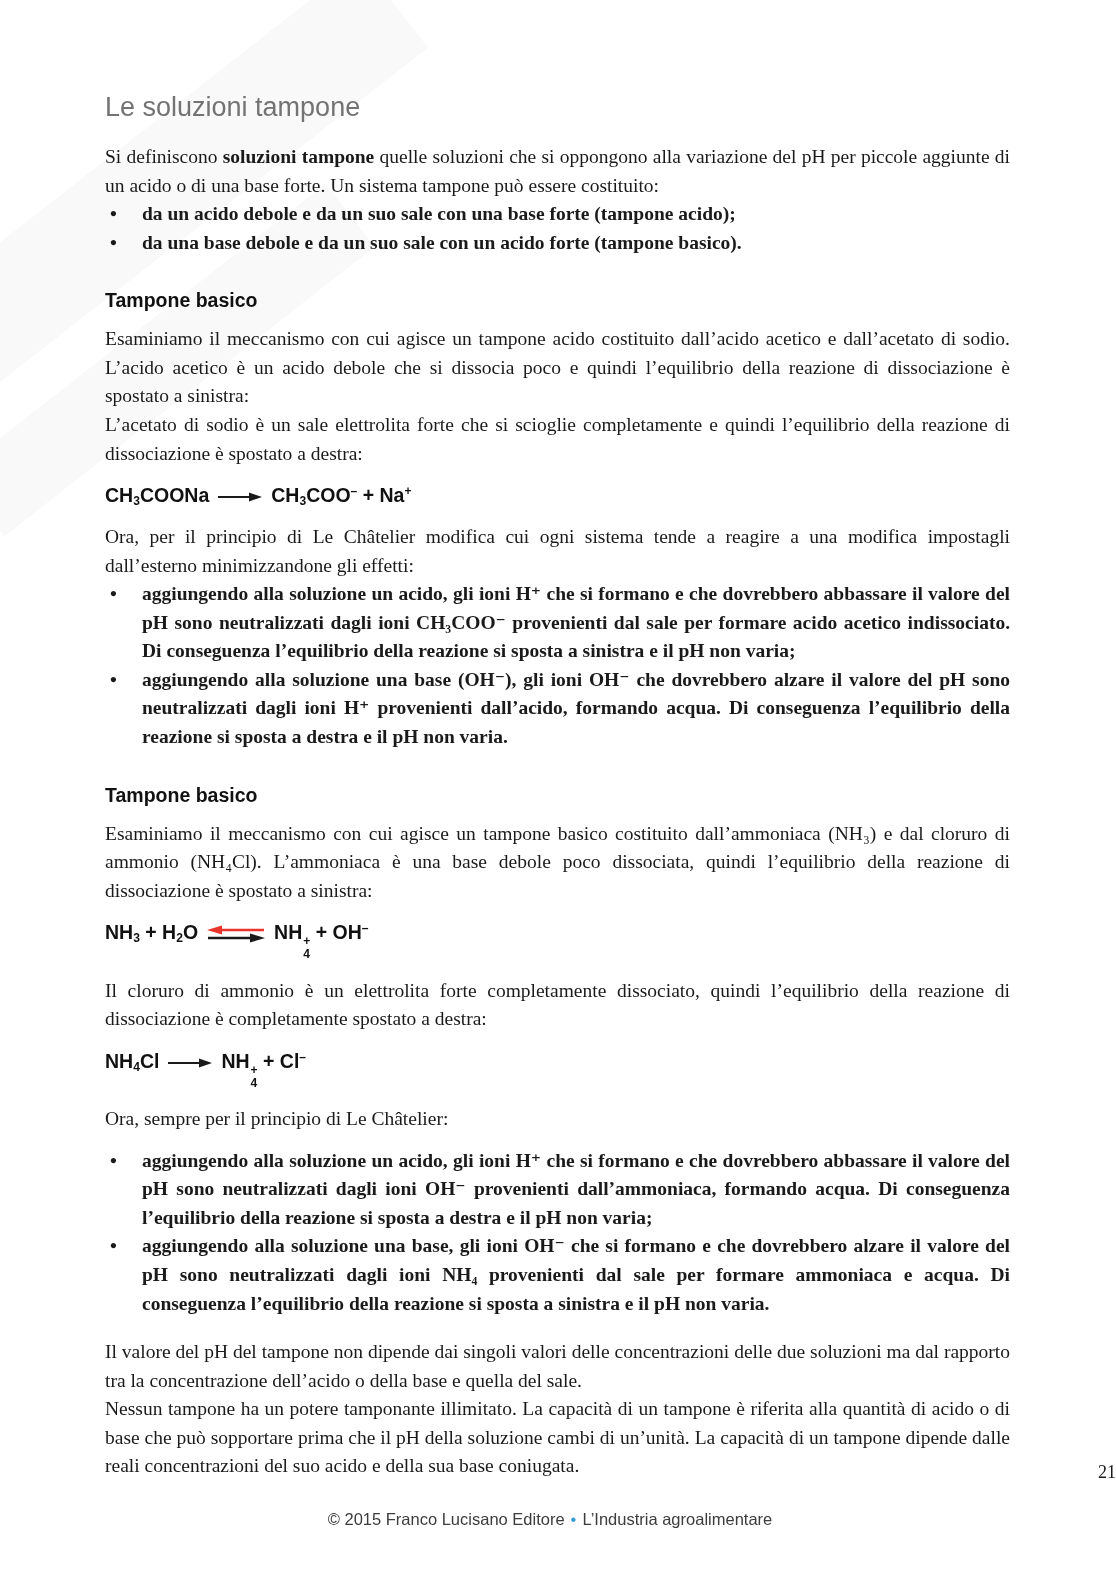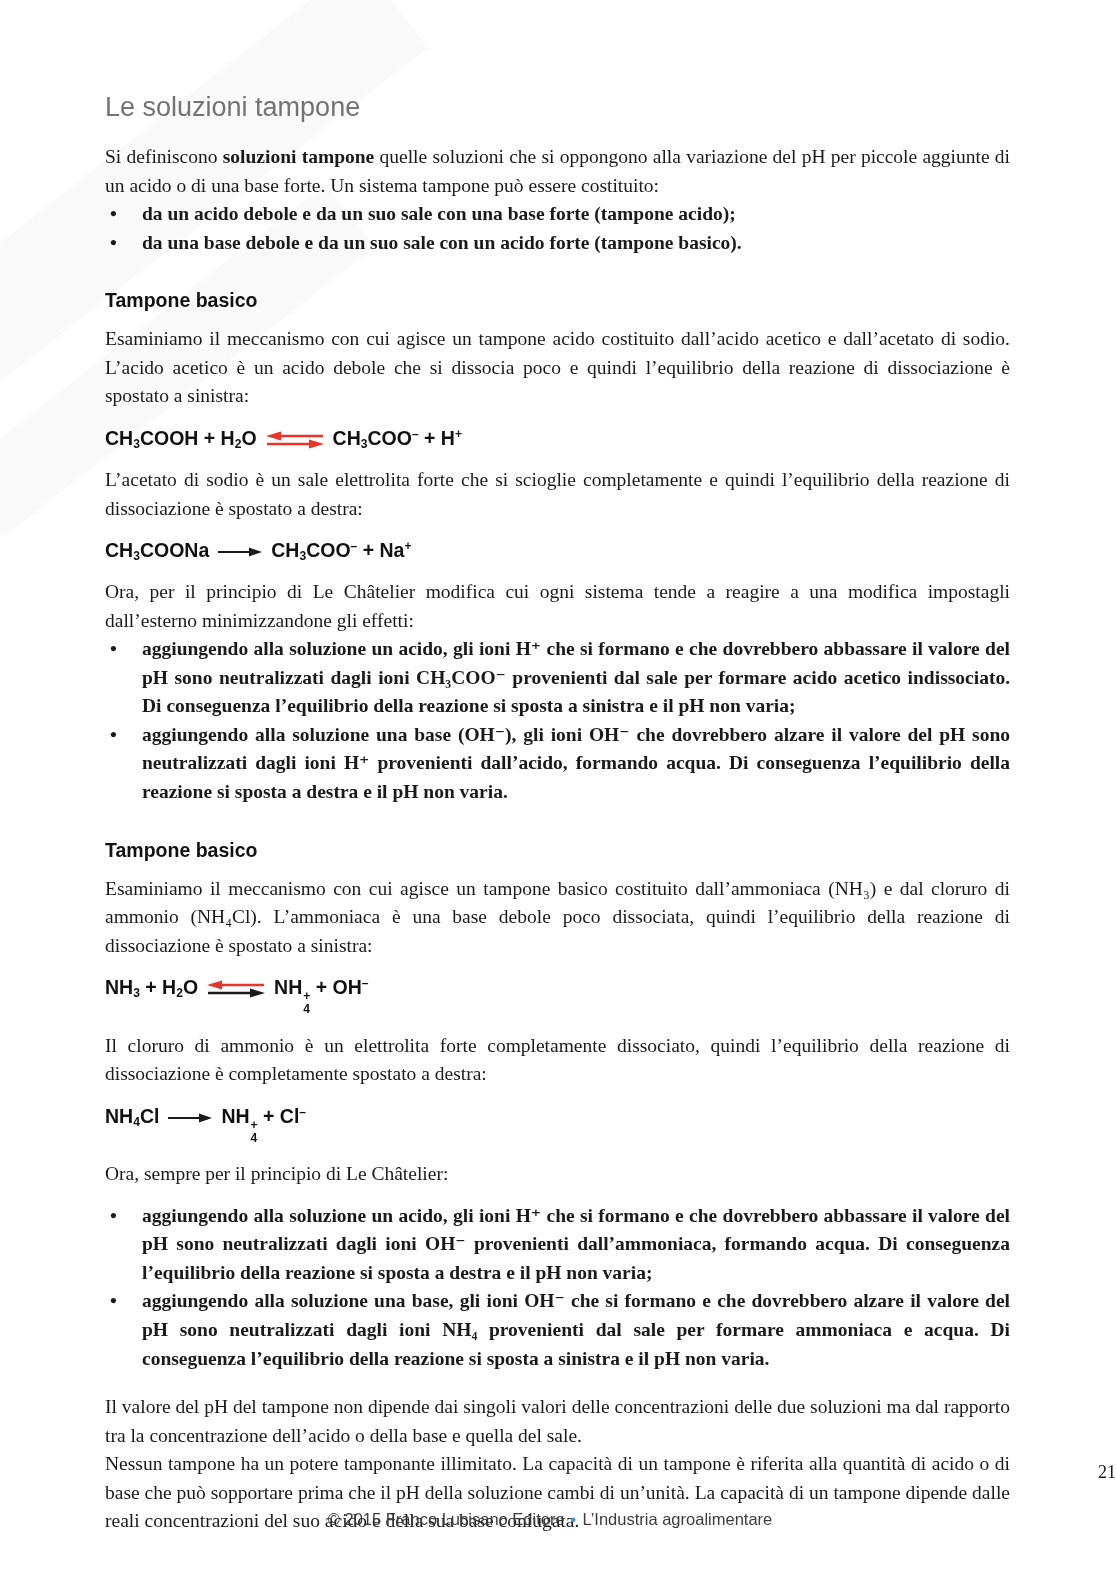--- a/index.html
+++ b/index.html
@@ -82,26 +82,20 @@
 
     <p class="body-p"><span>Si definiscono </span><strong>soluzioni tampone</strong><span> quelle soluzioni che si oppongono alla variazione del pH per piccole aggiunte di un acido o di una base forte. Un sistema tampone può essere costituito:</span></p>
 
     <ul class="bullets">
         <li>da un acido debole e da un suo sale con una base forte (tampone acido);</li>
         <li>da una base debole e da un suo sale con un acido forte (tampone basico).</li>
       </ul>
 
     <h2 class="section-heading">Tampone basico</h2>
     <p class="body-p">Esaminiamo il meccanismo con cui agisce un tampone acido costituito dall’acido acetico e dall’acetato di sodio. L’acido acetico è un acido debole che si dissocia poco e quindi l’equilibrio della reazione di dissociazione è spostato a sinistra:</p>
-    <p class="equation"><span>CH</span><sub>3</sub><span>COOH + H</span><sub>2</sub><span>O</span><span class="eq-arrow"><svg width="58" height="18" viewBox="0 0 58 18">
-            <line x1="13" y1="5" x2="57" y2="5" stroke="#e8342a" stroke-width="2.4"></line>
-            <polygon points="0,5 15,0.5 15,9.5" fill="#e8342a"></polygon>
-            <line x1="1" y1="13" x2="45" y2="13" stroke="#e8342a" stroke-width="2.4"></line>
-            <polygon points="58,13 43,8.5 43,17.5" fill="#e8342a"></polygon>
-          </svg></span><span>CH</span><sub>3</sub><span>COO</span><sup>–</sup><span> + H</span><sup>+</sup></p>
     <p class="body-p">L’acetato di sodio è un sale elettrolita forte che si scioglie completamente e quindi l’equilibrio della reazione di dissociazione è spostato a destra:</p>
     <p class="equation"><span>CH</span><sub>3</sub><span>COONa</span><span class="r-arrow"><svg width="44" height="12" viewBox="0 0 44 12">
             <line x1="0" y1="6" x2="33" y2="6" stroke="#1a1a1a" stroke-width="2.2"></line>
             <polygon points="44,6 31,1.5 31,10.5" fill="#1a1a1a"></polygon>
           </svg></span><span>CH</span><sub>3</sub><span>COO</span><sup>–</sup><span> + Na</span><sup>+</sup></p>
     <p class="body-p">Ora, per il principio di Le Châtelier modifica cui ogni sistema tende a reagire a una modifica impostagli dall’esterno minimizzandone gli effetti:</p>
     <ul class="bullets">
         <li>aggiungendo alla soluzione un acido, gli ioni H⁺ che si formano e che dovrebbero abbassare il valore del pH sono neutralizzati dagli ioni CH₃COO⁻ provenienti dal sale per formare acido acetico indissociato. Di conseguenza l’equilibrio della reazione si sposta a sinistra e il pH non varia;</li>
         <li>aggiungendo alla soluzione una base (OH⁻), gli ioni OH⁻ che dovrebbero alzare il valore del pH sono neutralizzati dagli ioni H⁺ provenienti dall’acido, formando acqua. Di conseguenza l’equilibrio della reazione si sposta a destra e il pH non varia.</li>
       </ul>

